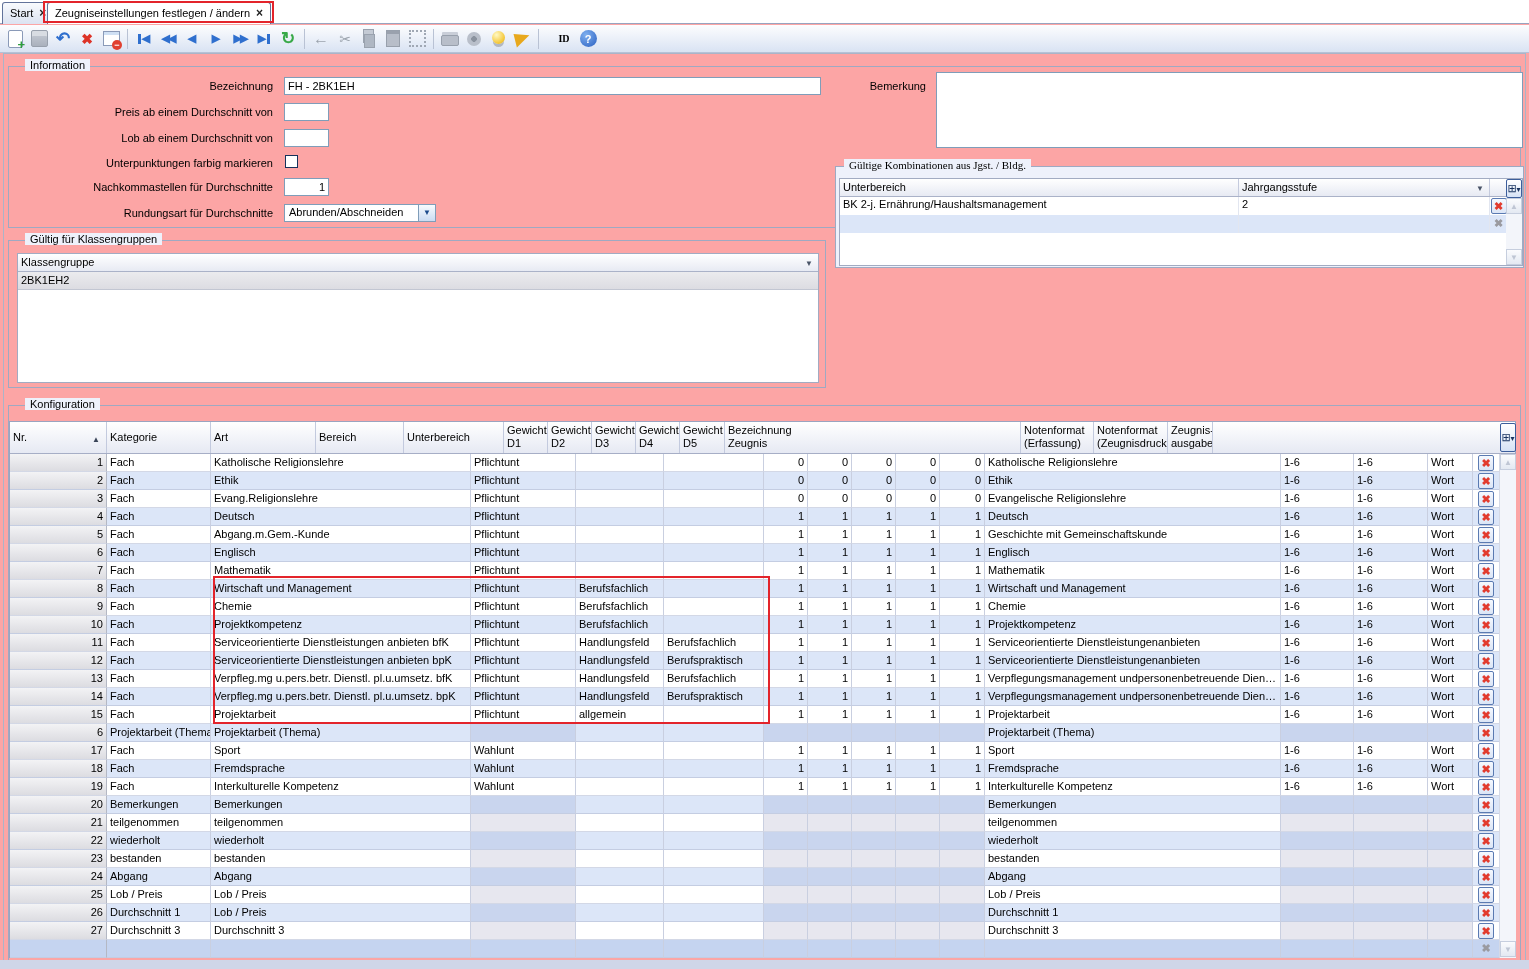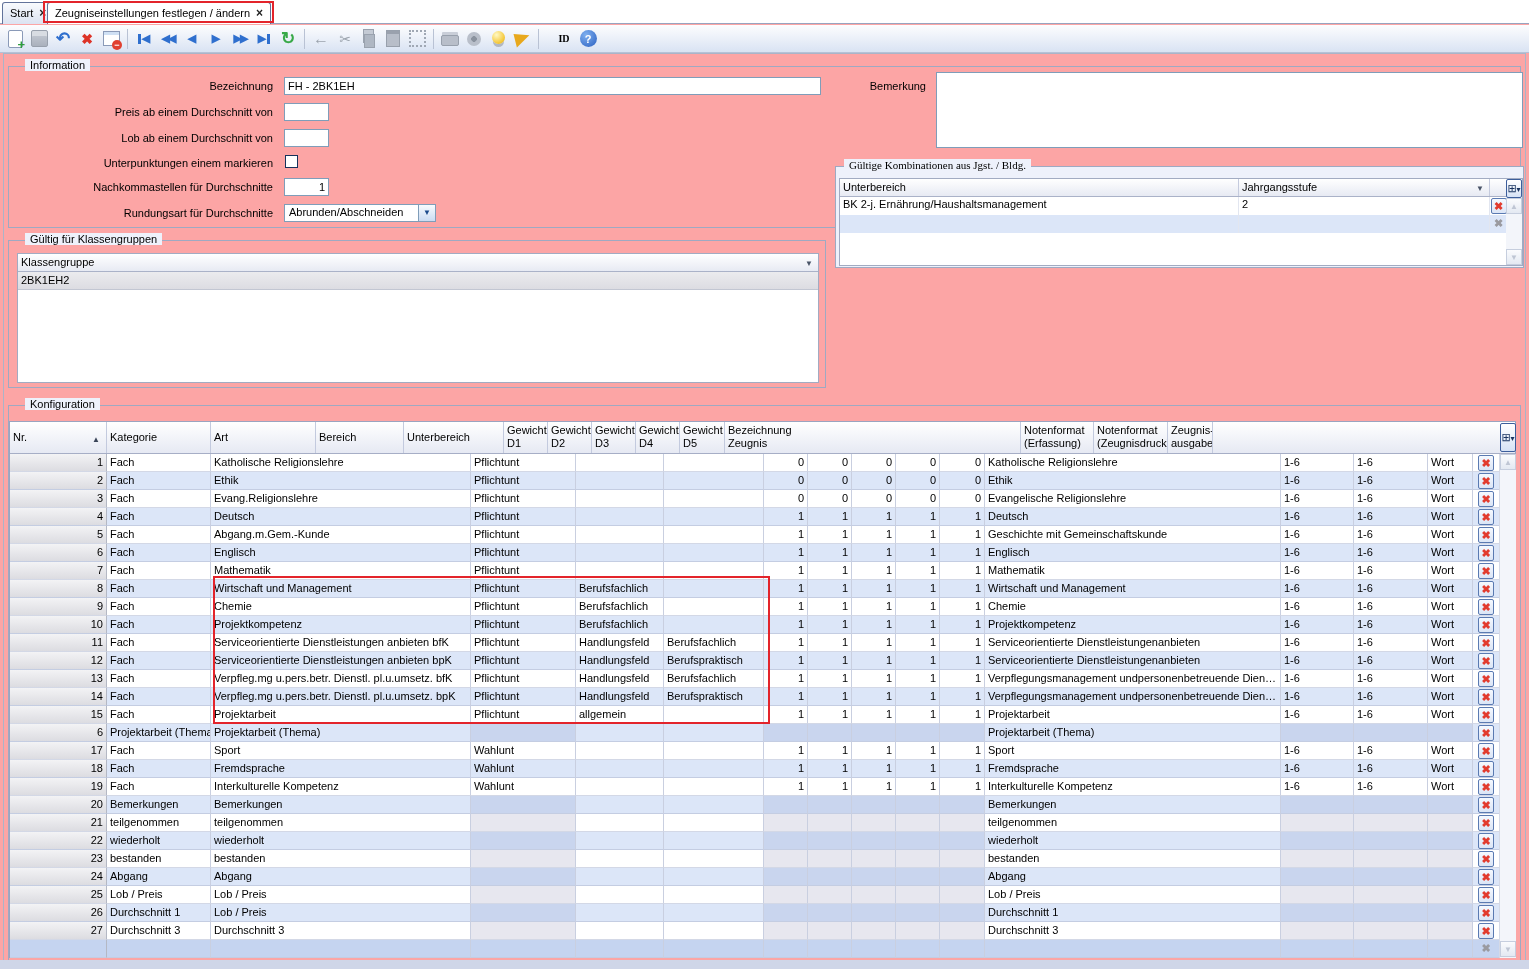--- a/index.html
+++ b/index.html
@@ -177,21 +177,21 @@
   <div class="mainborder"></div>
 
   <div class="grp" style="left:8px;top:66px;width:1513px;height:162px;">
     <span class="lg">Information</span>
     <div class="flabel" style="left:20px;top:13px;width:244px;">Bezeichnung</div>
     <input class="tin" style="left: 275px; top: 10px; width: 537px; height: 18px;" value="FH - 2BK1EH">
     <div class="flabel" style="left:20px;top:39px;width:244px;">Preis ab einem Durchschnitt von</div>
     <input class="tin" style="left: 275px; top: 36px; width: 45px; height: 18px;" value="">
     <div class="flabel" style="left:20px;top:65px;width:244px;">Lob ab einem Durchschnitt von</div>
     <input class="tin" style="left: 275px; top: 62px; width: 45px; height: 18px;" value="">
-    <div class="flabel" style="left:20px;top:90px;width:244px;">Unterpunktungen einem markieren</div>
+    <div class="flabel" style="left:20px;top:90px;width:244px;">Unterpunktungen farbig markieren</div>
     <span class="cb" style="left:276px;top:88px;"></span>
     <div class="flabel" style="left:20px;top:114px;width:244px;">Nachkommastellen für Durchschnitte</div>
     <input class="tin num" style="left: 275px; top: 111px; width: 45px; height: 18px;" value="1">
     <div class="flabel" style="left:20px;top:140px;width:244px;">Rundungsart für Durchschnitte</div>
     <div class="combo" style="left:275px;top:137px;width:152px;height:18px;">
       <span class="cval">Abrunden/Abschneiden</span>
       <span class="cbtn"></span>
     </div>
     <div class="flabel" style="left:770px;top:13px;width:147px;">Bemerkung</div>
     <textarea class="tin" style="left: 927px; top: 5px; width: 587px; height: 76px;"></textarea>

